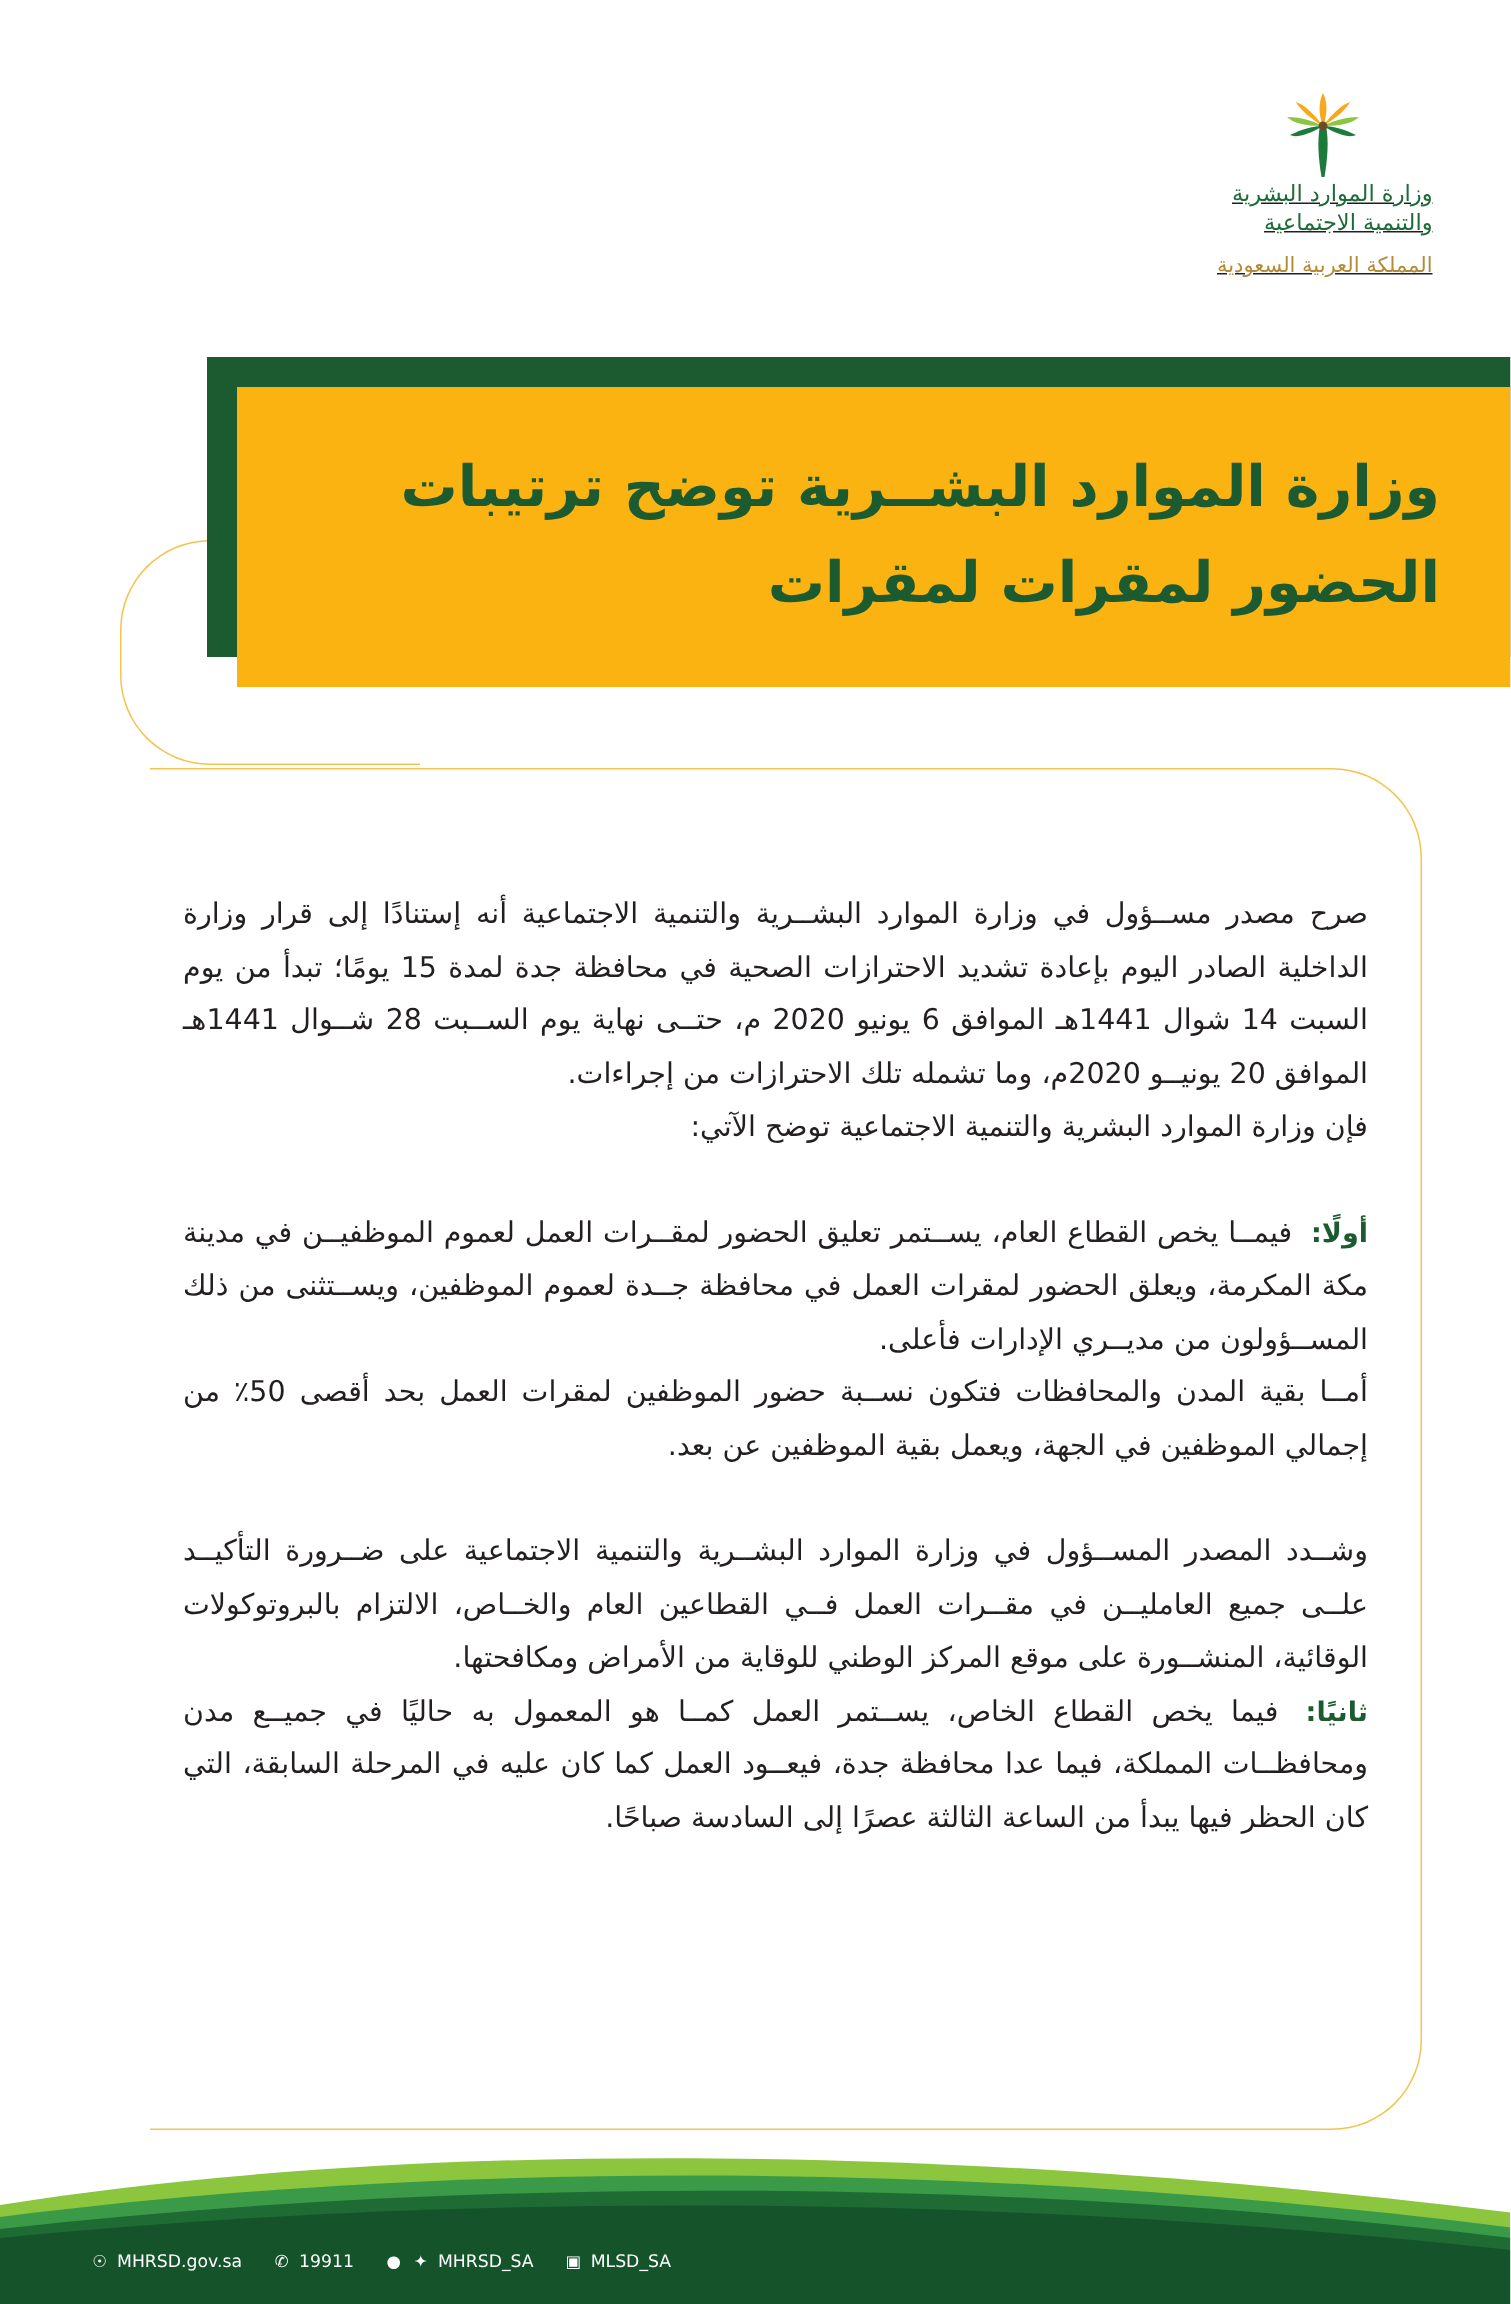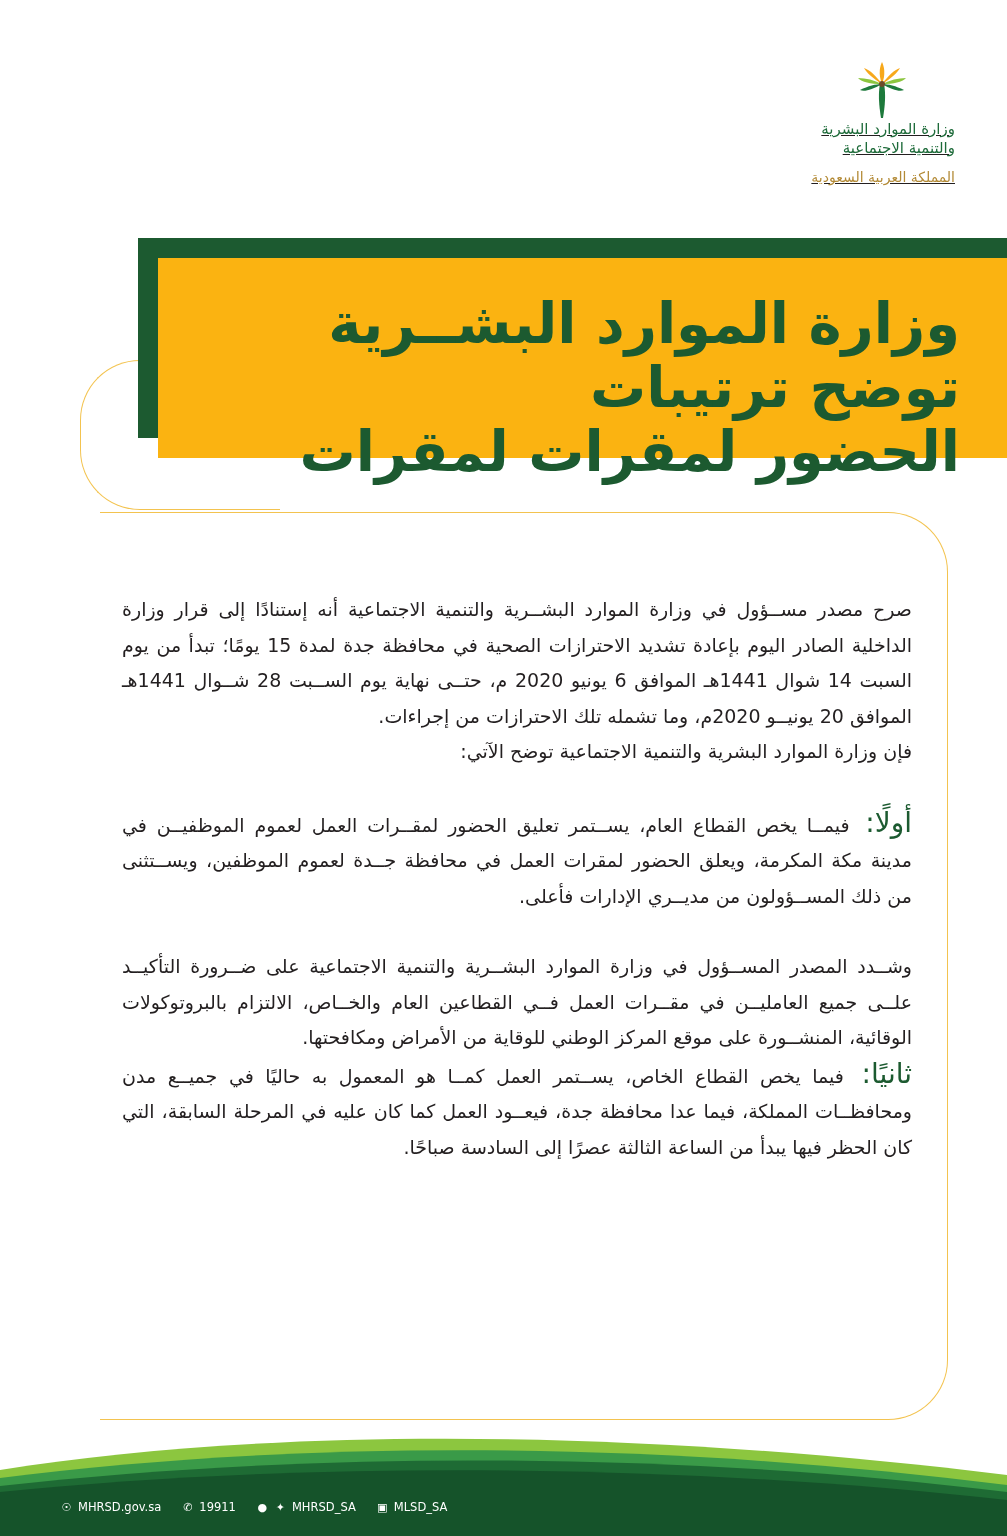--- a/index.html
+++ b/index.html
@@ -10,32 +10,32 @@
   .logo { position: absolute; right: 52px; top: 62px; width: 160px; text-align: right; direction: rtl; }
   .logo-mark { position: absolute; right: 48px; top: 0; width: 50px; height: 58px; }
   .logo-text { position: absolute; right: 0; top: 58px; width: 160px; text-decoration: underline; }
   .logo-line1, .logo-line2 { display: block; font-family: "DejaVu Sans", sans-serif; font-size: 15px; color: #1e6b3a; line-height: 19px; font-weight: normal; }
   .logo-line3 { display: block; font-size: 14px; color: #b38a36; line-height: 13px; margin-top: 13px; }
 
   
   .title-green { position: absolute; left: 138px; top: 238px; width: 869px; height: 200px; background: #1c5a30; }
   .title-yellow { position: absolute; left: 158px; top: 258px; width: 849px; height: 200px; background: #fbb311; }
   .title-text { position: absolute; left: 170px; top: 292px; width: 790px; direction: rtl; text-align: right;
-                font-family: "DejaVu Sans", sans-serif; font-weight: bold; font-size: 56px; line-height: 64px; color: #1c5a30; }
+                font-family: "DejaVu Sans", sans-serif; font-weight: bold; font-size: 38px; line-height: 64px; color: #1c5a30; }
   .deco-outline { position: absolute; left: 80px; top: 360px; width: 200px; height: 150px; border: 1.6px solid #f3c34f;
                   border-right: none; border-radius: 60px 0 0 60px; }
 
   
   .card { position: absolute; left: 100px; top: 512px; width: 848px; height: 908px;
           border: 1.6px solid #f3c34f; border-left: none; border-radius: 0 60px 60px 0; }
   .content { position: absolute; left: 122px; top: 592px; width: 790px; direction: rtl; text-align: justify;
              font-family: "DejaVu Sans", sans-serif; font-size: 19px; line-height: 35.5px; color: #231f20; }
   .content p { margin: 0; }
   .content .gap { height: 35px; }
-  .lead { font-weight: normal; font-size: 28px; color: #1c5a30; margin-left: 6px; margin-top: 24px; }
+  .lead { font-weight: bold; font-size: 18px; color: #1c5a30; margin-left: 6px; margin-top: 24px; }
 
   
   .footer { position: absolute; left: 0; top: 1430px; width: 1007px; height: 106px; overflow: hidden; }
   .footer svg { position: absolute; left: 0; top: 0; }
   .footer-bar { position: absolute; left: 60px; top: 1496px; height: 22px; display: flex; align-items: center; gap: 5px;
                 font-family: "DejaVu Sans", sans-serif; font-size: 11.5px; color: #ffffff; direction: ltr; }
   .fi { display: inline-flex; align-items: center; justify-content: center; width: 13px; height: 13px; font-size: 11px; color: #ffffff; }
   .fsep { width: 10px; }
 </style>
 </head>
@@ -72,20 +72,21 @@
 
 <div class="card"></div>
 <div class="content">
   <p>صرح مصدر مســؤول في وزارة الموارد البشــرية والتنمية الاجتماعية أنه إستنادًا إلى قرار وزارة الداخلية الصادر اليوم بإعادة تشديد الاحترازات الصحية في محافظة جدة لمدة 15 يومًا؛ تبدأ من يوم السبت 14 شوال 1441هـ الموافق 6 يونيو 2020 م، حتــى نهاية يوم الســبت 28 شــوال 1441هـ الموافق 20 يونيــو 2020م، وما تشمله تلك الاحترازات من إجراءات.</p>
   <p>فإن وزارة الموارد البشرية والتنمية الاجتماعية توضح الآتي:</p>
   <div class="gap"></div>
   <p>
     <span class="lead">أولًا:</span>
     <span>فيمــا يخص القطاع العام، يســتمر تعليق الحضور لمقــرات العمل لعموم الموظفيــن في مدينة مكة المكرمة، ويعلق الحضور لمقرات العمل في محافظة جــدة لعموم الموظفين، ويســتثنى من ذلك المســؤولون من مديــري الإدارات فأعلى.</span>
   </p>
+  <p>أمــا بقية المدن والمحافظات فتكون نســبة حضور الموظفين لمقرات العمل بحد أقصى 50٪ من إجمالي الموظفين في الجهة، ويعمل بقية الموظفين عن بعد.</p>
   <div class="gap"></div>
   <p>وشــدد المصدر المســؤول في وزارة الموارد البشــرية والتنمية الاجتماعية على ضــرورة التأكيــد علــى جميع العامليــن في مقــرات العمل فــي القطاعين العام والخــاص، الالتزام بالبروتوكولات الوقائية، المنشــورة على موقع المركز الوطني للوقاية من الأمراض ومكافحتها.</p>
   <p>
     <span class="lead">ثانيًا:</span>
     <span>فيما يخص القطاع الخاص، يســتمر العمل كمــا هو المعمول به حاليًا في جميــع مدن ومحافظــات المملكة، فيما عدا محافظة جدة، فيعــود العمل كما كان عليه في المرحلة السابقة، التي كان الحظر فيها يبدأ من الساعة الثالثة عصرًا إلى السادسة صباحًا.</span>
   </p>
 </div>
 
 <div class="footer">
   <svg width="1007" height="106" viewBox="0 0 1007 106">

